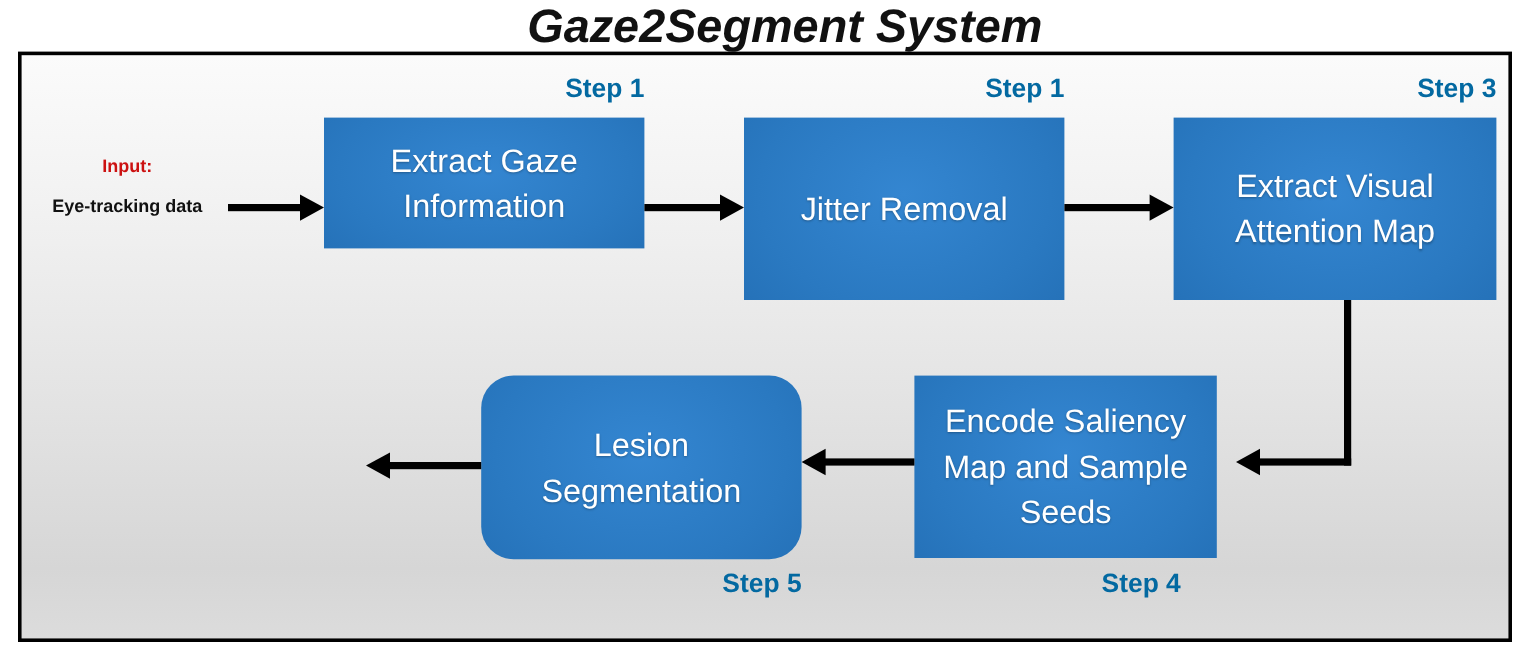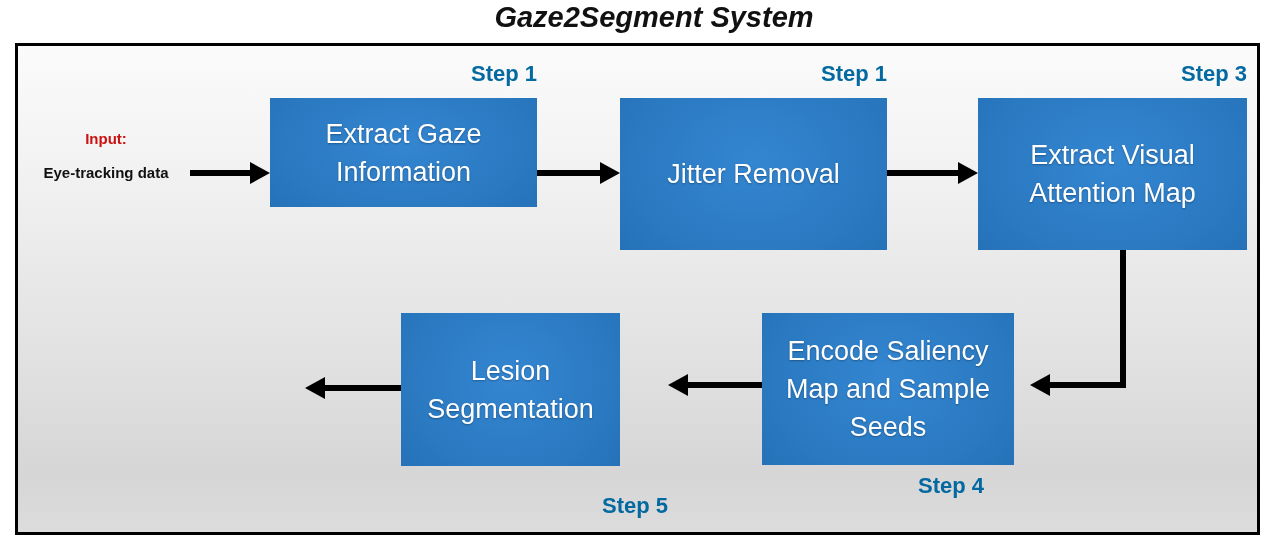--- a/index.html
+++ b/index.html
@@ -6,51 +6,51 @@
   #stage{
     position:relative;
     width:1274px;height:544px;
     background:#ffffff;
     font-family:"Liberation Sans","DejaVu Sans",sans-serif;
     overflow:hidden;
   }
   .title{
     position:absolute;left:0;top:1px;width:1274px;
     text-align:center;text-indent:34px;
-    font-size:29px;font-weight:bold;font-style:italic;
+    font-size:39px;font-weight:bold;font-style:italic;
     color:#111111;letter-spacing:0px;
   }
   .frame{
     position:absolute;left:15px;top:43px;width:1245px;height:492px;
     box-sizing:border-box;border:3px solid #000000;
     background:linear-gradient(180deg,#fbfbfb 0%,#f2f2f2 25%,#e3e3e3 60%,#d6d6d6 88%,#dcdcdc 100%);
   }
   .box{
     position:absolute;
     display:flex;align-items:center;justify-content:center;
     background:radial-gradient(ellipse 95% 130% at 50% 42%, var(--box-blue-center,#3486d1) 0%, #2a79c1 48%, var(--box-blue-edge,#1e67ac) 100%);
     color:#ffffff;
     font-size:27px;line-height:38px;
     text-align:center;white-space:pre-line;
     text-shadow:0 1px 2px rgba(0,0,0,0.30);
   }
   .b1{left:270px;top:98px;width:267px;height:109px;}
   .b2{left:620px;top:98px;width:267px;height:152px;}
   .b3{left:978px;top:98px;width:269px;height:152px;}
   .b4{left:762px;top:313px;width:252px;height:152px;}
-  .b5{left:401px;top:313px;width:219px;height:153px;}
+  .b5{left:401px;top:313px;width:267px;height:153px;border-radius:27px;}
   .step{
     position:absolute;height:28px;
     text-align:right;font-size:22px;font-weight:bold;color:#0369a1;
   }
   .s1{left:270px;top:61px;width:267px;}
   .s2{left:620px;top:61px;width:267px;}
   .s3{left:978px;top:61px;width:269px;}
   .s4{left:716px;top:473px;width:268px;}
-  .s5{left:401px;top:493px;width:267px;}
+  .s5{left:401px;top:473px;width:267px;}
   .side-label{
     position:absolute;text-align:center;
     font-size:15px;font-weight:bold;line-height:34px;color:#111111;
   }
   .input-label{left:20px;top:122px;width:172px;}
   .output-label{left:88px;top:367px;width:248px;}
   .red{color:var(--accent-red,#cc1111);}
   .aline{position:absolute;height:6px;background:var(--arrow-black,#000000);}
   .ahead{position:absolute;width:0;height:0;border-top:11px solid transparent;border-bottom:11px solid transparent;}
   .ahead.right{border-left:20px solid var(--arrow-black,#000000);}

